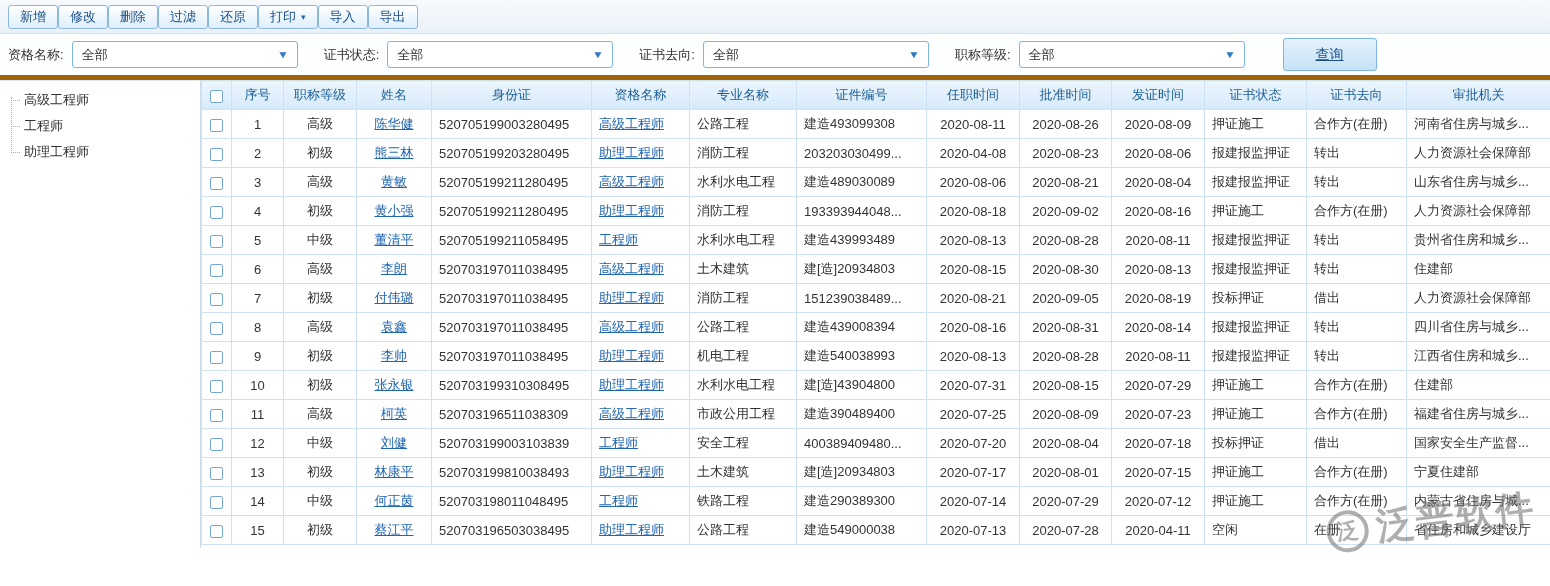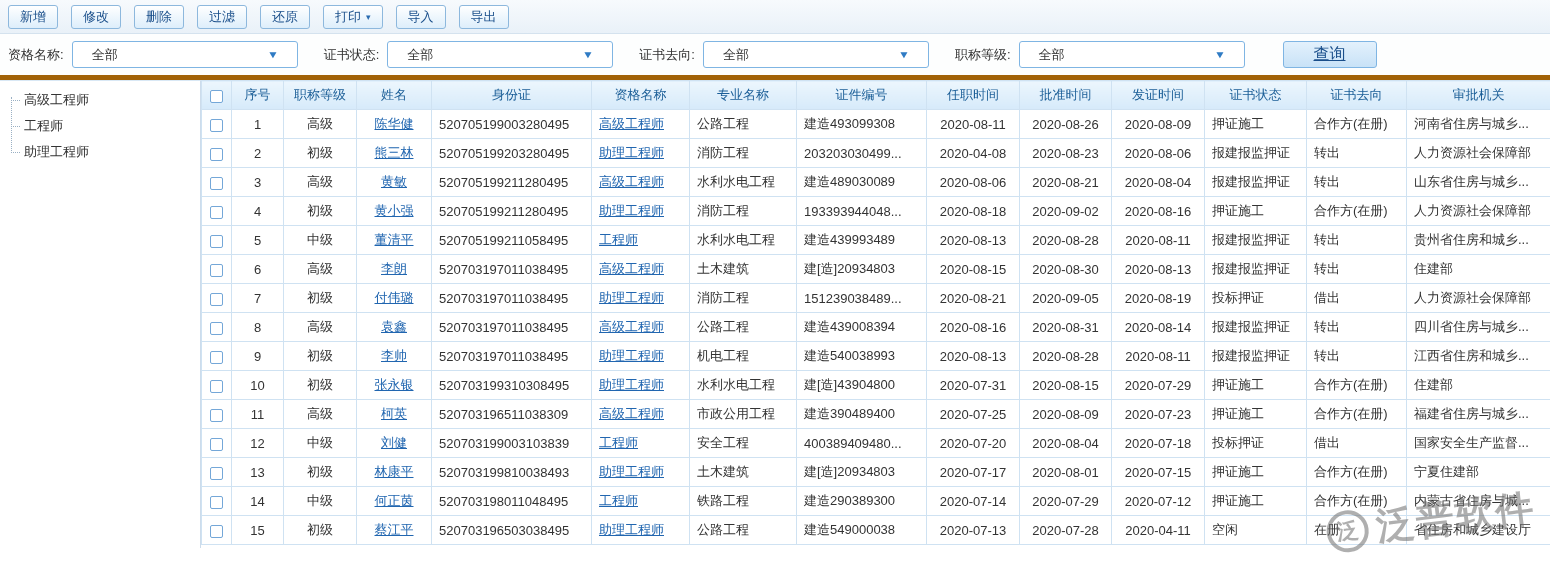--- a/index.html
+++ b/index.html
@@ -12,21 +12,20 @@
   }
 
   
   .toolbar {
     height: 34px;
     background: linear-gradient(#f7fafd, #e9f1f8);
     border-bottom: 1px solid #d4e2ee;
     display: flex;
     align-items: center;
     padding: 0 8px;
-    gap: 13px;
   }
   .tb-btn {
     height: 24px;
     padding: 0 11px;
     border: 1px solid #8db8dd;
     border-radius: 3px;
     background: linear-gradient(#ffffff, #ddeefb);
     color: #1a4f8b;
     font-size: 13px;
     font-family: inherit;
@@ -52,34 +51,34 @@
   .filter-label { color: #333; margin-right: 8px; white-space: nowrap; }
   .select {
     width: 226px;
     height: 27px;
     border: 1px solid #7fb5e3;
     border-radius: 3px;
     background: #fff;
     display: flex;
     align-items: center;
     justify-content: space-between;
-    padding: 0 19px;
+    padding: 0 9px;
     cursor: pointer;
   }
   .select-value { color: #333; }
   .select-arrow { font-size: 10px; color: #2f7bc4; transform: scaleX(1.2); }
   .query-btn {
     width: 94px;
-    height: 27px;
+    height: 33px;
     margin-left: 12px;
     border: 1px solid #7fb5e3;
     border-radius: 3px;
     background: linear-gradient(#e3f1fc, #c8e2f7);
     color: #1a4f8b;
-    font-size: 16px;
+    font-size: 14px;
     font-family: inherit;
     cursor: pointer;
     text-decoration: underline;
   }
 
   
   .title-bar { height: 38px; display: flex; align-items: center; justify-content: center; background: #fff; }
   .page-title { font-size: 20px; font-weight: bold; color: #222; }
 
   

